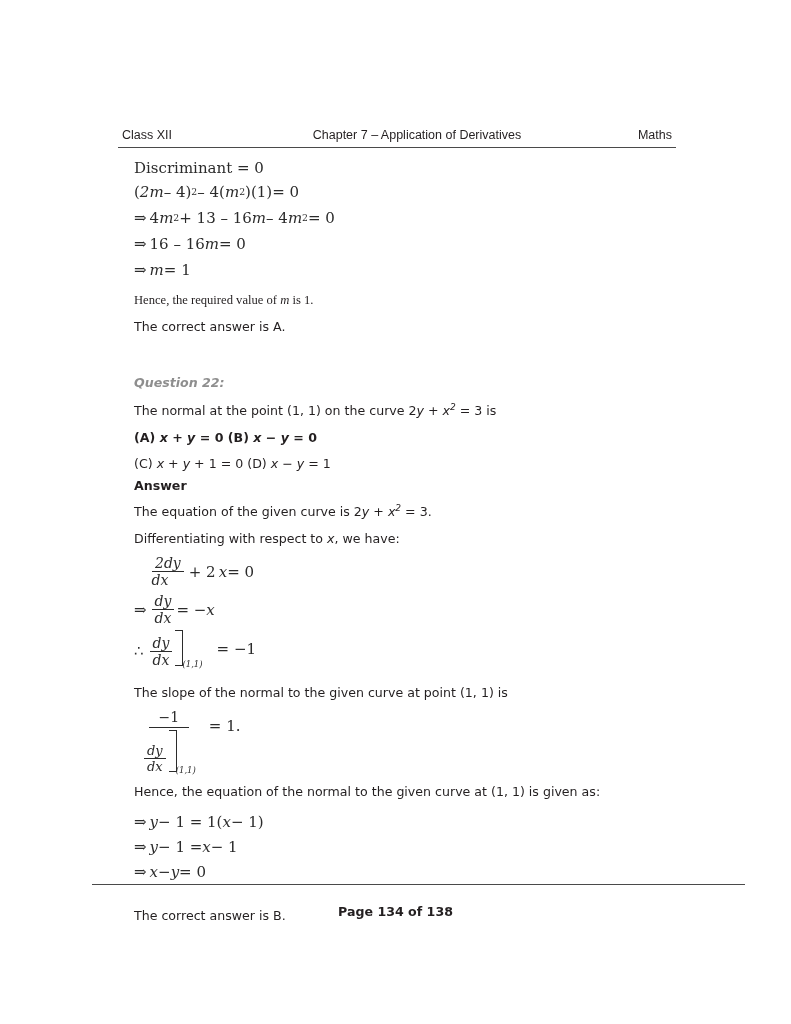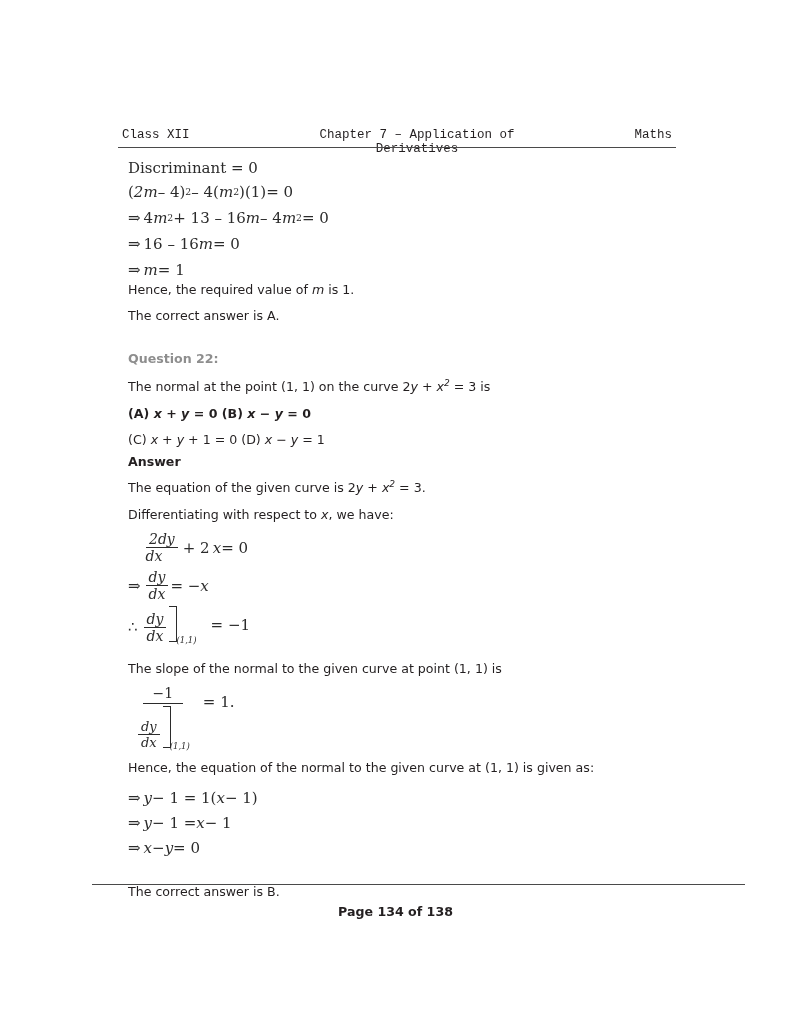--- a/index.html
+++ b/index.html
@@ -30,38 +30,38 @@
     left: 118px;
     top: 128px;
     width: 558px;
     height: 20px;
   }
   .header-row {
     display: flex;
     align-items: baseline;
     font-size: 12.5px;
     color: #231f20;
-    font-family: Liberation Mono, monospace;
+    font-family: Liberation Sans, sans-serif;
   }
   .hdr-left   { width: 160px; text-align: left; padding-left: 4px; }
   .hdr-center { flex: 1; text-align: center; }
   .hdr-right  { width: 120px; text-align: right; padding-right: 4px; }
   .header-rule {
     position: absolute;
     left: 118px;
     top: 147px;
     width: 558px;
     height: 0;
     border-top: 1.6px solid #4a4a4a;
   }
 
   
   .content {
     position: absolute;
-    left: 128px;
+    left: 134px;
     top: 157px;
     width: 600px;
   }
 
   
   .p {
     font-family: "DejaVu Sans", sans-serif;
     font-size: 12.6px;
     color: #231f20;
     line-height: 1.05;
@@ -236,25 +236,25 @@
           <span> = 0</span>
       </div>
 
       <div class="math" style="height:26px;">
         <span class="arrow">⇒</span>
           <span class="v">m</span>
           <span> = 1</span>
       </div>
     </div>
 
-    <p class="p" style=""><span>Hence, the required value of </span><i>m</i><span> is 1.</span></p>
+    <p class="p" style="margin-top:11px;font-family:Liberation Serif, serif;"><span>Hence, the required value of </span><i>m</i><span> is 1.</span></p>
 
     <p class="p" style="margin-top:13px;">The correct answer is A.</p>
 
-    <p class="qhead" style="margin-top:29px;">Question 22:</p>
+    <p class="qhead" style="margin-top:42px;font-style:italic;">Question 22:</p>
 
     <p class="p" style="margin-top:14px;"><span>The normal at the point (1, 1) on the curve 2</span><i>y</i><span> + </span><i>x</i><span class="sup" style="font-style:italic;">2</span><span> = 3 is</span></p>
 
     <p class="p" style="margin-top:13px;font-weight:bold;"><span>(A) </span><i>x</i><span> + </span><i>y</i><span> = 0 </span><span>(B) </span><i>x</i><span> − </span><i>y</i><span> = 0</span></p>
 
     <p class="p" style="margin-top:13px;"><span>(C) </span><i>x</i><span> + </span><i>y</i><span> + 1 = 0 </span><span>(D) </span><i>x</i><span> − </span><i>y</i><span> = 1</span></p>
 
     <p class="p" style="margin-top:9px;font-weight:bold;">Answer</p>
 
     <p class="p" style="margin-top:13px;"><span>The equation of the given curve is 2</span><i>y</i><span> + </span><i>x</i><span class="sup" style="font-style:italic;">2</span><span> = 3.</span></p>

